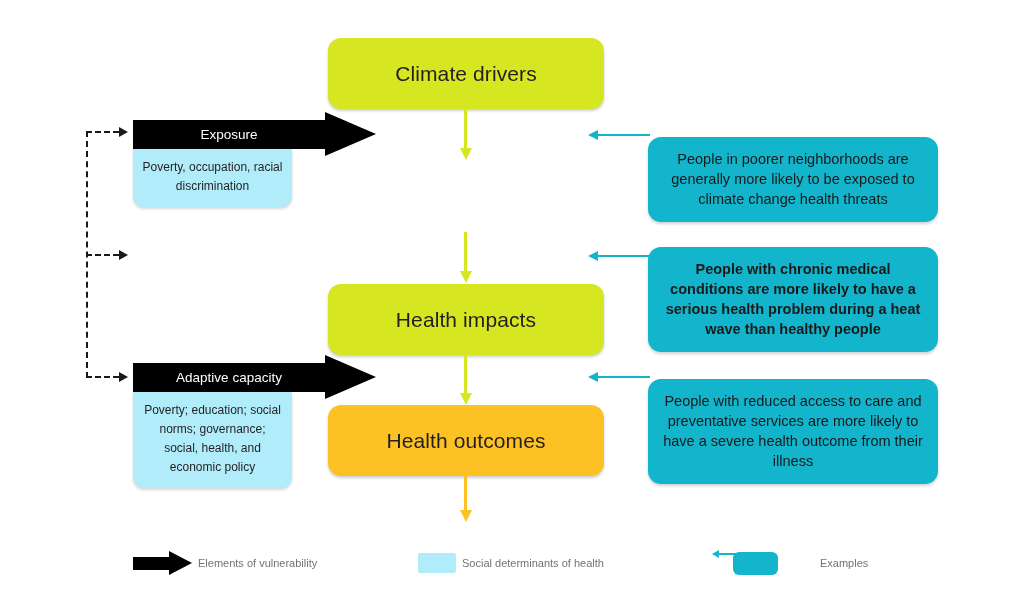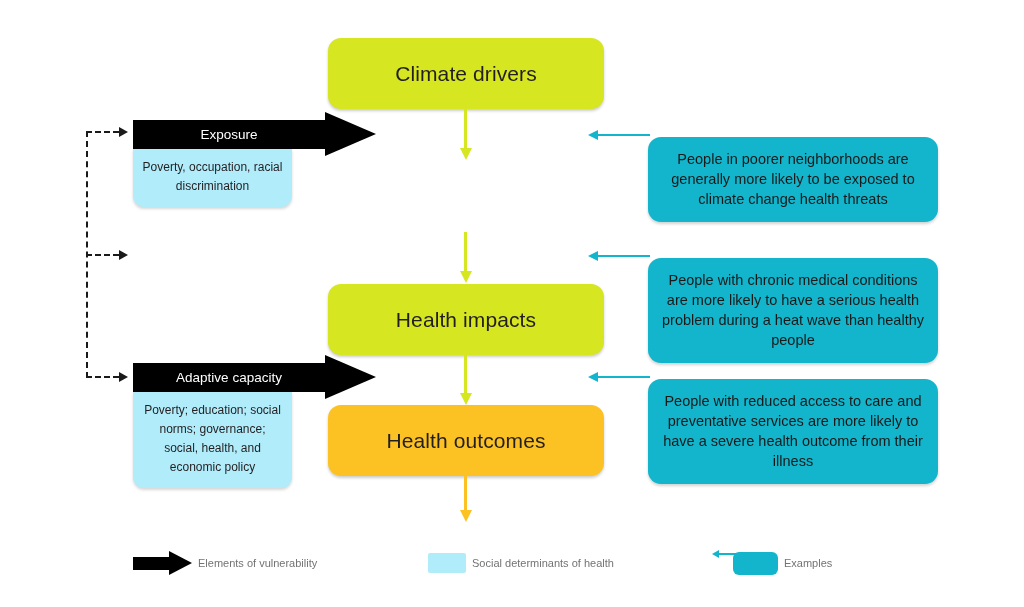--- a/index.html
+++ b/index.html
@@ -141,21 +141,21 @@
     border-radius: 13px;
     color: #1a1a1a;
     font-size: 14.5px;
     line-height: 20px;
     text-align: center;
     padding: 12px 12px 13px 12px;
     box-sizing: border-box;
     box-shadow: 0 2px 3px rgba(0,0,0,0.18);
   }
   #example-1 { top: 137px; }
-  #example-2 { top: 258px; }
+  #example-2 { top: 247px; font-weight: bold; }
   #example-3 { top: 379px; }
 
   .teal-arrow { position: absolute; height: 10px; }
   .teal-arrow .t-shaft {
     position: absolute;
     left: 8px; top: 4px;
     height: 2px;
     background: #12b5cb;
   }
   .teal-arrow .t-head {
@@ -232,22 +232,22 @@
   }
   .legend-example .lhead {
     position: absolute;
     left: 0; top: 1.5px;
     width: 0; height: 0;
     border-top: 4px solid transparent;
     border-bottom: 4px solid transparent;
     border-right: 7px solid #12b5cb;
   }
   #legend-vulnerability { left: 133px; }
-  #legend-sdoh         { left: 428px; }
-  #legend-examples     { left: 712px; }
+  #legend-sdoh         { left: 418px; }
+  #legend-examples     { left: 712px; gap: 36px; }
 </style>
 </head>
 <body>
 
 <div id="canvas">
 
   <div class="abs dashed dash-v" style="left:86px; top:131px; height:247px;"></div>
 
   <div class="abs dashed dash-h" style="left:86px; top:131px; width:33px;"></div>
   <div class="abs dash-head" style="left:119px; top:127px;"></div>

